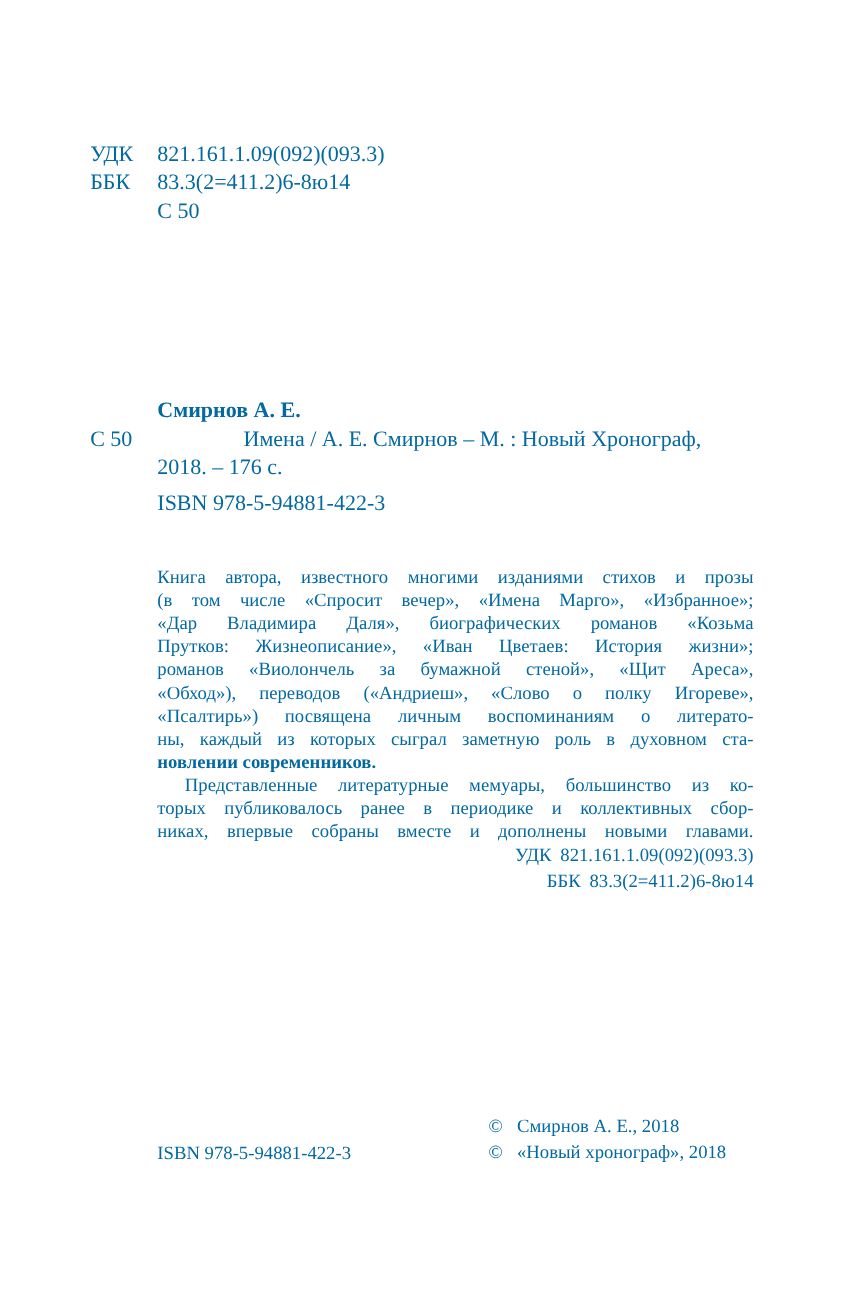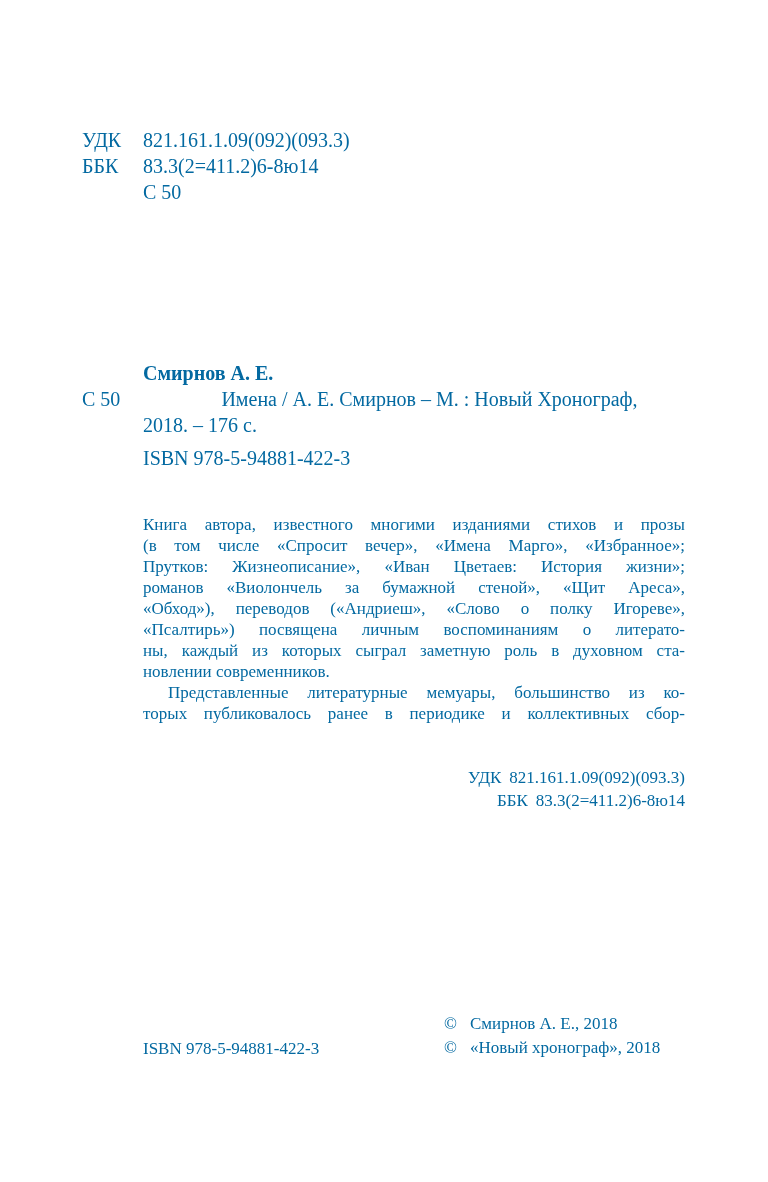--- a/index.html
+++ b/index.html
@@ -57,20 +57,21 @@
     line-height: 21px;
     margin-top: 36px;
   }
   .jl {
     text-align: justify;
     text-align-last: justify;
   }
   .jl.last-left {
     text-align: right;
     text-align-last: left;
+    font-weight: bold;
   }
   .para-indent .jl:first-child { text-indent: 25px; }
   
   .class-right {
     position: absolute;
     left: 143px;
     top: 766px;
     width: 542px;
     text-align: right;
     font-size: 17px;
@@ -123,30 +124,32 @@
       <div class="title-l1">Имена / А. Е. Смирнов – М. : Новый Хронограф,</div>
       <div class="title-l2">2018. – 176 с.</div>
       <div class="card-isbn">ISBN 978-5-94881-422-3</div>
     </div>
   </div>
 
   <div class="annotation">
     <div>
         <div class="jl">Книга автора, известного многими изданиями стихов и прозы</div>
         <div class="jl">(в том числе «Спросит вечер», «Имена Марго», «Избранное»;</div>
+        <div class="jl">«Дар Владимира Даля», биографических романов «Козьма</div>
         <div class="jl">Прутков: Жизнеописание», «Иван Цветаев: История жизни»;</div>
         <div class="jl">романов «Виолончель за бумажной стеной», «Щит Ареса»,</div>
         <div class="jl">«Обход»), переводов («Андриеш», «Слово о полку Игореве»,</div>
         <div class="jl">«Псалтирь») посвящена личным воспоминаниям о литерато-</div>
         <div class="jl">ны, каждый из которых сыграл заметную роль в духовном ста-</div>
         <div class="jl last-left">новлении современников.</div>
       </div>
     <div class="para-indent">
         <div class="jl">Представленные литературные мемуары, большинство из ко-</div>
         <div class="jl">торых публиковалось ранее в периодике и коллективных сбор-</div>
+        <div class="jl">никах, впервые собраны вместе и дополнены новыми главами.</div>
       </div>
   </div>
 
   <div class="class-right">
     <div>
       <span>УДК</span><span class="val">821.161.1.09(092)(093.3)</span>
     </div>
     <div>
       <span>ББК</span><span class="val">83.3(2=411.2)6-8ю14</span>
     </div>

